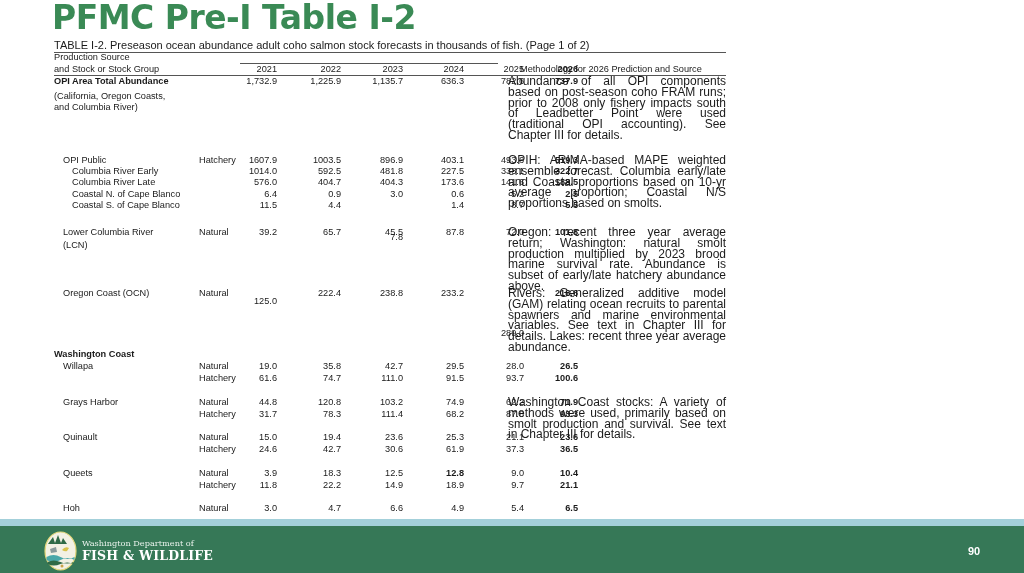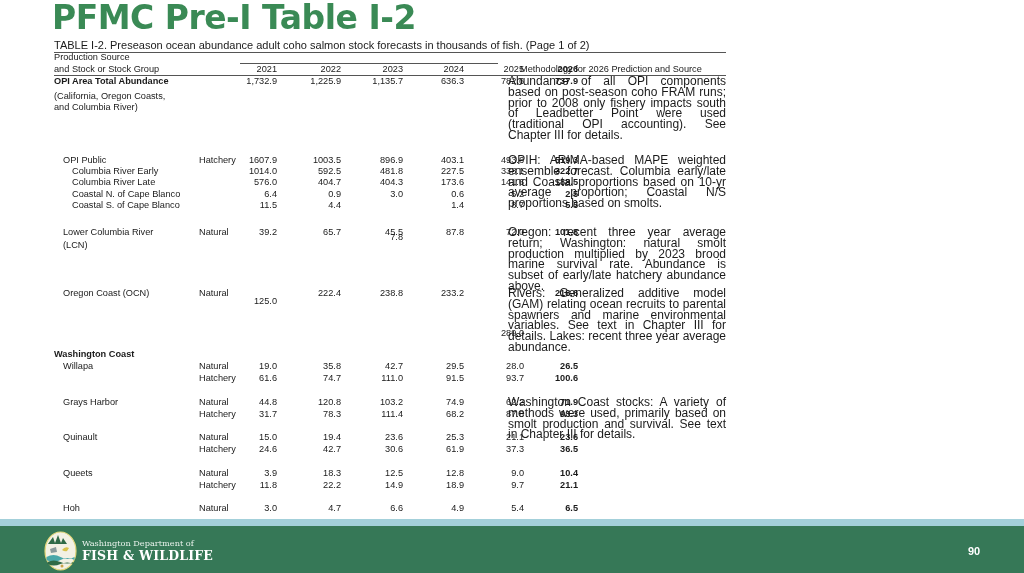--- a/index.html
+++ b/index.html
@@ -168,21 +168,21 @@
     <div class="num" style="top: 404px; left: 247px;">42.7</div>
     <div class="num" style="top: 404px; left: 309px;">30.6</div>
     <div class="num" style="top: 404px; left: 370px;">61.9</div>
     <div class="num" style="top: 404px; left: 430px;">37.3</div>
     <div class="num bold" style="top: 404px; left: 484px;">36.5</div>
     <div class="abs" style="top: 428px; left: 9px;">Queets</div>
     <div class="abs" style="top: 428px; left: 145px;">Natural</div>
     <div class="num" style="top: 428px; left: 183px;">3.9</div>
     <div class="num" style="top: 428px; left: 247px;">18.3</div>
     <div class="num" style="top: 428px; left: 309px;">12.5</div>
-    <div class="num" style="top: 428px; left: 370px;">12.8</div>
+    <div class="num" style="top: 428px; left: 370px; font-weight: bold;">12.8</div>
     <div class="num" style="top: 428px; left: 430px;">9.0</div>
     <div class="num bold" style="top: 428px; left: 484px;">10.4</div>
     <div class="abs" style="top: 440px; left: 145px;">Hatchery</div>
     <div class="num" style="top: 440px; left: 183px;">11.8</div>
     <div class="num" style="top: 440px; left: 247px;">22.2</div>
     <div class="num" style="top: 440px; left: 309px;">14.9</div>
     <div class="num" style="top: 440px; left: 370px;">18.9</div>
     <div class="num" style="top: 440px; left: 430px;">9.7</div>
     <div class="num bold" style="top: 440px; left: 484px;">21.1</div>
     <div class="abs" style="top: 463px; left: 9px;">Hoh</div>

